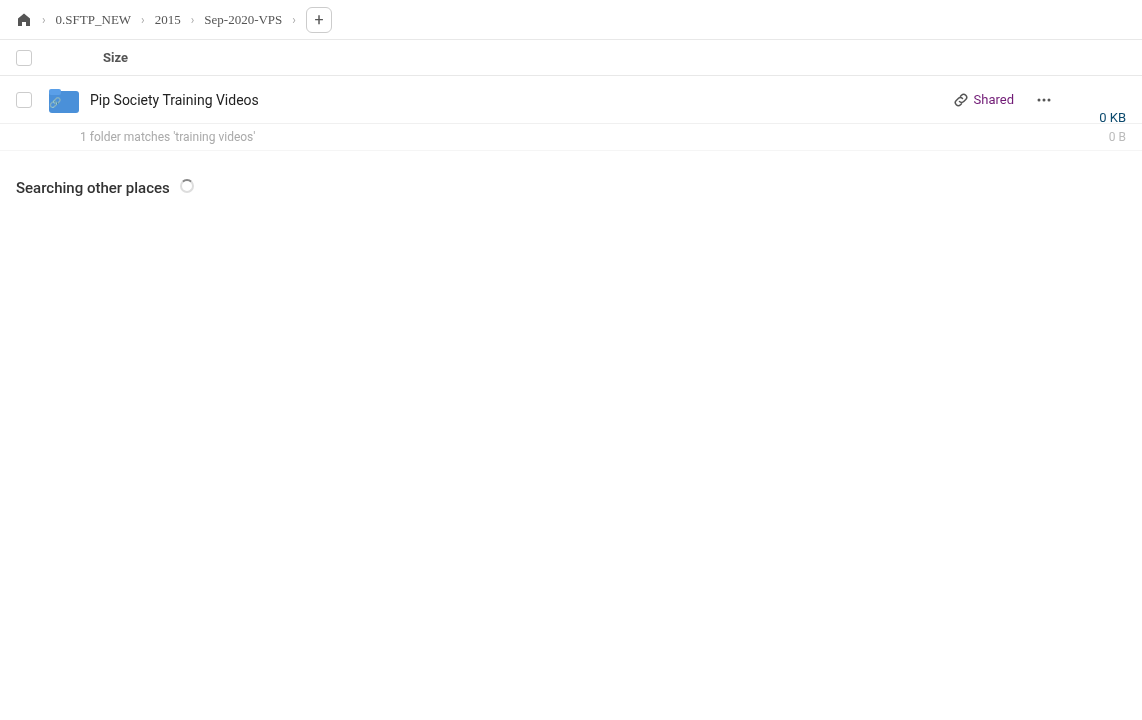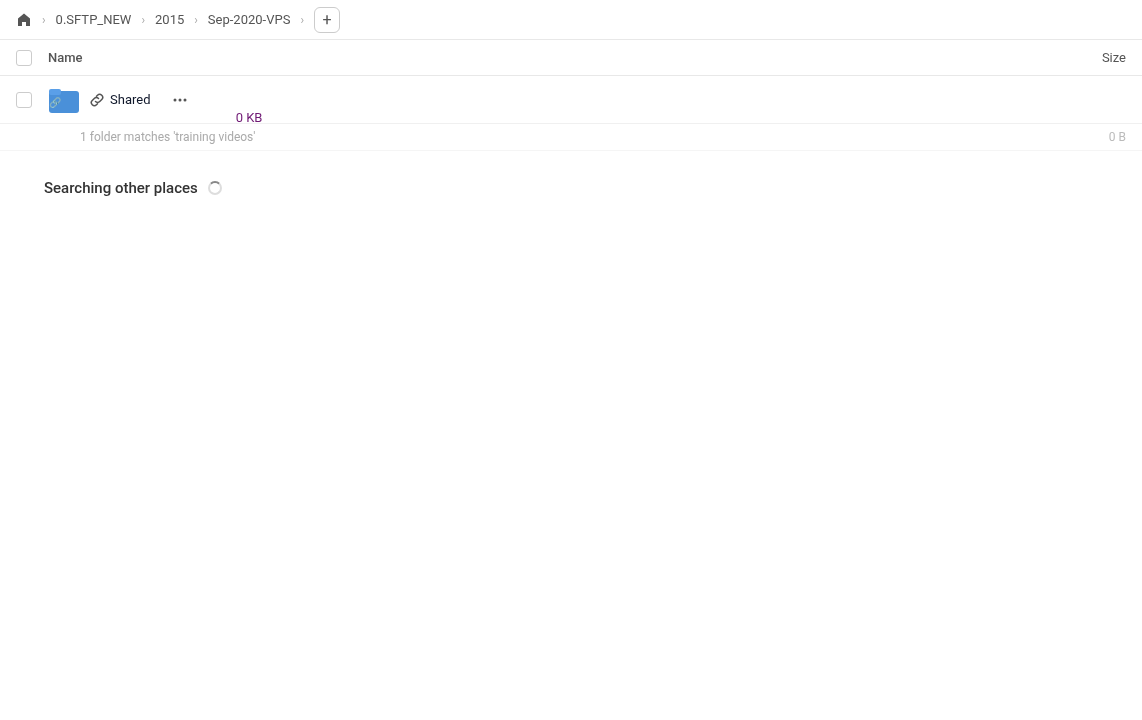--- a/index.html
+++ b/index.html
@@ -43,20 +43,21 @@
       font-size: 12px;
       margin: 0 2px;
     }
 
     .breadcrumb-item {
       color: #555;
       font-size: 13px;
       cursor: pointer;
       padding: 2px 4px;
       border-radius: 4px;
+      font-family: Liberation Serif, serif;
     }
 
     .breadcrumb-add {
       width: 26px;
       height: 26px;
       border: 1.5px solid #ccc;
       border-radius: 6px;
       display: flex;
       align-items: center;
       justify-content: center;
@@ -83,21 +84,21 @@
     .col-name {
       flex: 1;
       font-size: 13px;
       color: #555;
       font-weight: 500;
     }
 
     .col-size {
       font-size: 13px;
       color: #555;
-      font-weight: 400;
+      font-weight: 700;
       width: 80px;
       text-align: right;
     }
 
     
     .file-row {
       display: flex;
       align-items: center;
       padding: 0 16px;
       height: 48px;
@@ -124,42 +125,42 @@
       flex: 1;
       font-size: 14px;
       color: #222;
       font-weight: 400;
     }
 
     .file-shared {
       display: flex;
       align-items: center;
       gap: 6px;
-      color: #0f172a;
+      color: #701a75;
       font-size: 13px;
       margin-right: 16px;
     }
 
     .file-more {
       width: 28px;
       height: 28px;
       display: flex;
       align-items: center;
       justify-content: center;
       border-radius: 4px;
       cursor: pointer;
       color: #555;
       margin-right: 8px;
     }
 
     .file-size {
       width: 60px;
       text-align: right;
       font-size: 13px;
-      color: #701a75;
+      color: #0c4a6e;
       margin-top: 35px;
     }
 
     
     .match-row {
       padding: 6px 16px 6px 80px;
       font-size: 12px;
       color: #aaa;
       display: flex;
       align-items: flex-start;
@@ -176,23 +177,21 @@
     
     .searching-section {
       padding: 28px 16px 10px 16px;
     }
 
     .searching-title {
       font-size: 15px;
       color: #333;
       font-weight: 500;
       display: flex;
-      align-items: center;
       gap: 10px;
-      margin-left: 28px;
     }
 
     .spinner {
       width: 14px;
       height: 14px;
       border: 2px solid #ddd;
       border-top-color: #888;
       border-radius: 50%;
       animation: spin 0.8s linear infinite;
     }
@@ -227,38 +226,38 @@
   <span class="breadcrumb-sep">›</span>
   <span class="breadcrumb-item">Sep-2020-VPS</span>
   <span class="breadcrumb-sep">›</span>
   <div class="breadcrumb-add">+</div>
 </div>
 
 <div class="column-header">
   <div class="col-checkbox">
     <div class="checkbox-box"></div>
   </div>
-  <div class="col-name">Name</div>
   <div class="col-size">Size</div>
 </div>
 
 <div class="file-row">
   <div class="file-checkbox">
     <div class="checkbox-box"></div>
   </div>
   <div class="file-icon">
 
     <svg width="30" height="26" viewBox="0 0 30 26" fill="none">
       <rect x="0" y="4" width="30" height="22" rx="3" fill="#4a90d9"></rect>
       <rect x="0" y="4" width="14" height="5" rx="2" fill="#4a90d9"></rect>
       <rect x="0" y="2" width="12" height="6" rx="2" fill="#5a9fe8"></rect>
 
       <text x="7" y="19" font-size="10" fill="white" text-anchor="middle">🔗</text>
     </svg>
   </div>
+  <div class="file-name">Pip Society Training Videos</div>
   <div class="file-shared">
     <svg width="14" height="14" viewBox="0 0 14 14" fill="none">
       <path d="M5.5 8.5a3 3 0 004.243 0l2-2a3 3 0 00-4.243-4.243l-1 1" stroke="#555" stroke-width="1.5" stroke-linecap="round"></path>
       <path d="M8.5 5.5a3 3 0 00-4.243 0l-2 2a3 3 0 004.243 4.243l1-1" stroke="#555" stroke-width="1.5" stroke-linecap="round"></path>
     </svg>
     <span>Shared</span>
   </div>
   <div class="file-more">
     <svg width="16" height="16" viewBox="0 0 16 16" fill="none">
       <circle cx="3" cy="8" r="1.5" fill="#555"></circle>

